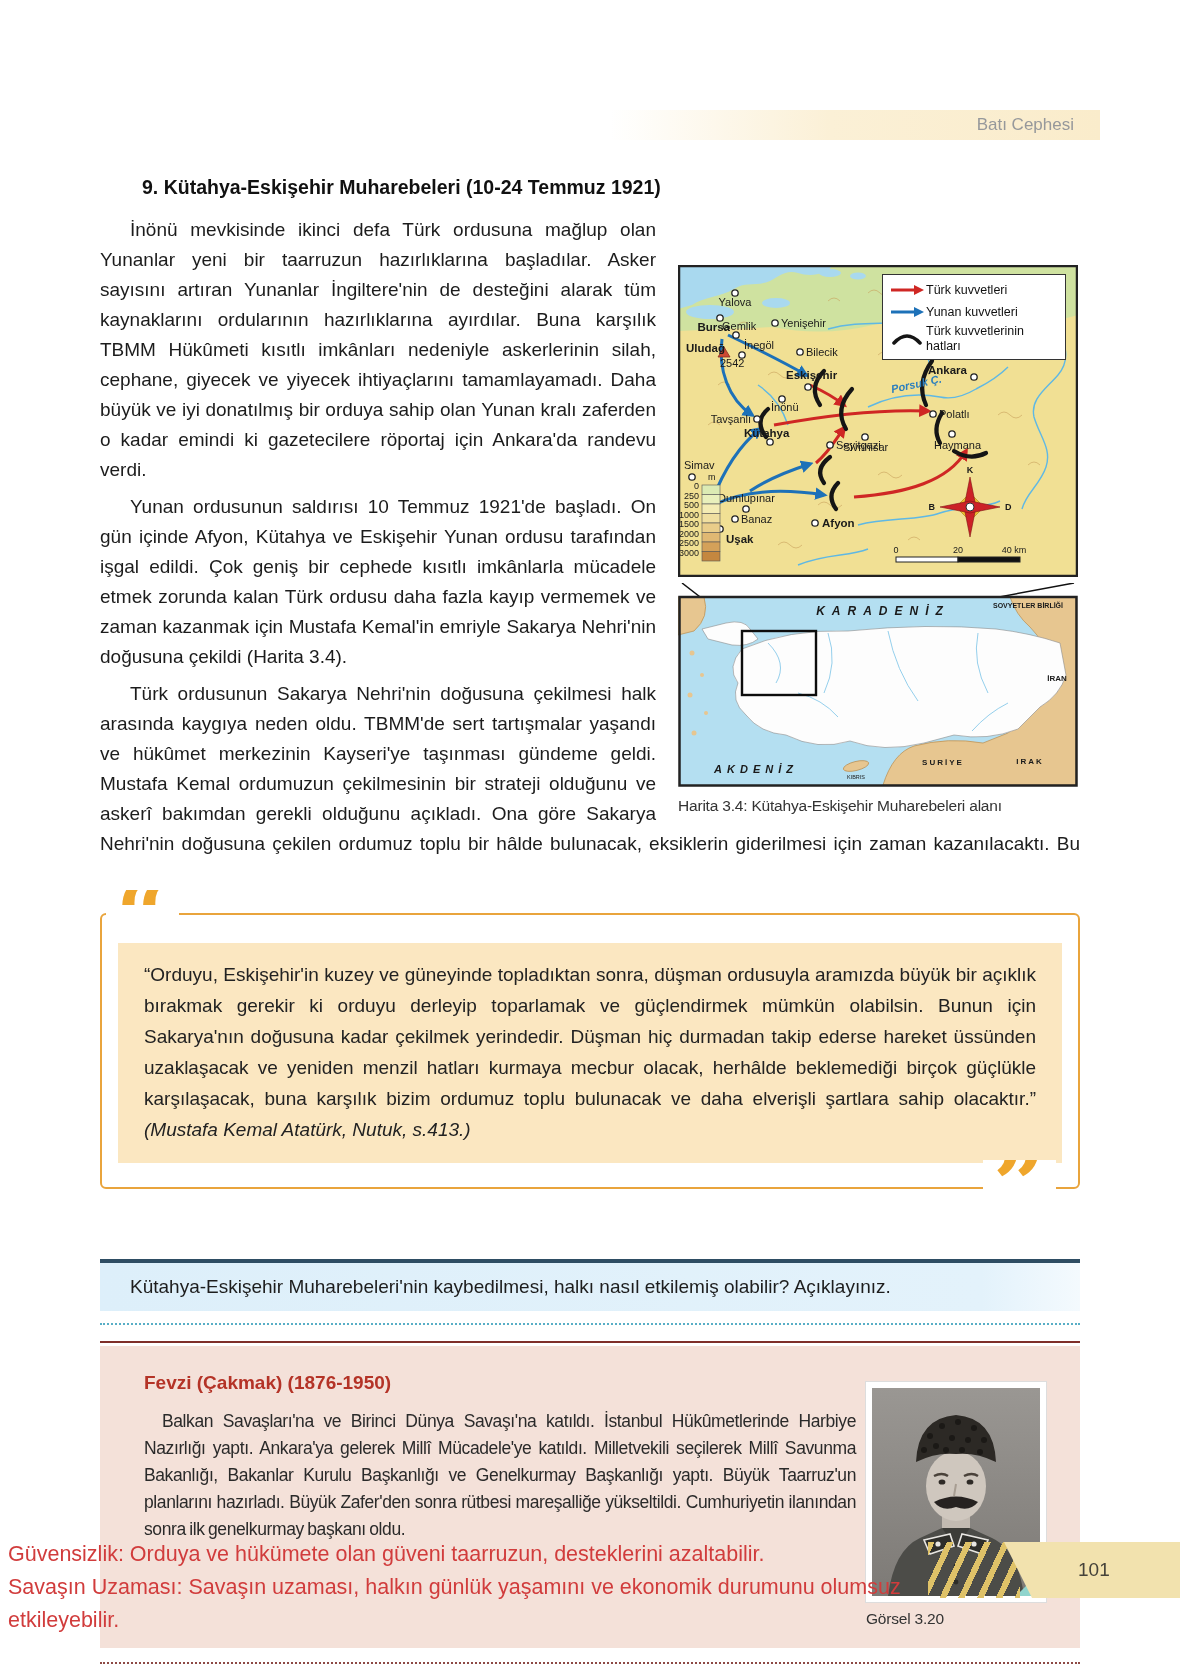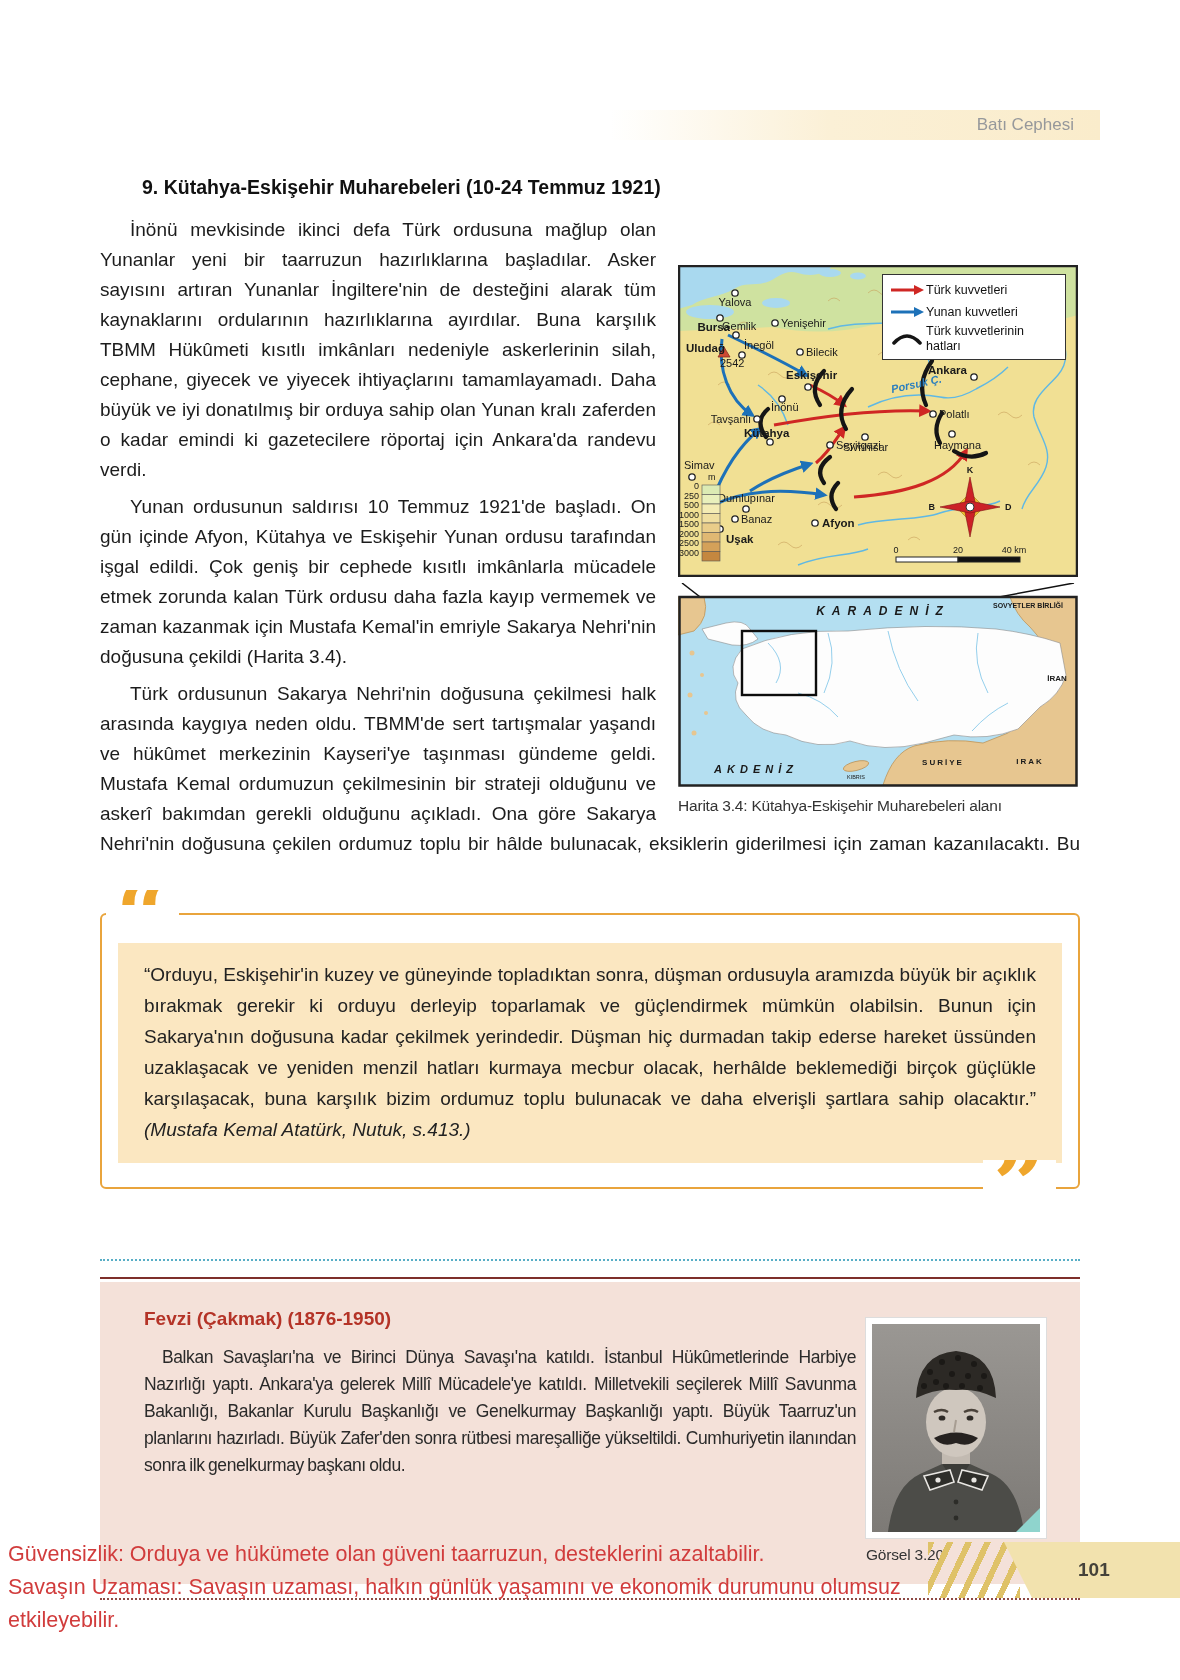--- a/index.html
+++ b/index.html
@@ -66,21 +66,21 @@
 
   
   .annotations { position:absolute; left:8px; top:1538px; width:1000px; }
   .annotations div { font-size:21.5px; line-height:33px; color:#d13c3c; }
 
   
   .badge-stripes { position:absolute; left:928px; top:1542px; width:92px; height:56px;
                    background:repeating-linear-gradient(115deg, #dfc268 0 6px, rgba(0,0,0,0) 6px 17px); }
   .badge { position:absolute; left:1004px; top:1542px; width:176px; height:56px; background:#f2e2ae;
            clip-path:polygon(0 0, 100% 0, 100% 100%, 28px 100%);
-           display:flex; align-items:center;font-weight:bold; }
+           display:flex; align-items:center; }
   .badge span { margin-left:74px; font-size:19px; color:#45423a; }
 
   
   svg text { font-family:"Liberation Sans", sans-serif; fill:#1a1a1a; }
   .citylabel { font-size:11px; }
   .citylabel.bold { font-weight:bold; font-size:11.5px; }
   .riverlabel { font-size:11px; font-style:italic; font-weight:bold; fill:#2d7fbe; }
   .tinylabel { font-size:9px; }
 </style>
 </head>
@@ -351,20 +351,23 @@
       <div class="quote-box">
         <span class="q-glyph q-open">“</span>
         <div class="quote-inner">
           <span class="qtext">“Orduyu, Eskişehir'in kuzey ve güneyinde topladıktan sonra, düşman ordusuyla aramızda büyük bir açıklık bırakmak gerekir ki orduyu derleyip toparlamak ve güçlendirmek mümkün olabilsin. Bunun için Sakarya'nın doğusuna kadar çekilmek yerindedir. Düşman hiç durmadan takip ederse hareket üssünden uzaklaşacak ve yeniden menzil hatları kurmaya mecbur olacak, herhâlde beklemediği birçok güçlükle karşılaşacak, buna karşılık bizim ordumuz toplu bulunacak ve daha elverişli şartlara sahip olacaktır.”</span>
           <i>(Mustafa Kemal Atatürk, Nutuk, s.413.)</i>
         </div>
         <span class="q-glyph q-close">”</span>
       </div>
     </div>
 
+    <div class="question">
+      <span>Kütahya-Eskişehir Muharebeleri'nin kaybedilmesi, halkı nasıl etkilemiş olabilir? Açıklayınız.</span>
+    </div>
     <div class="dotted-teal"></div>
 
     <div class="bio-rule-top"></div>
     <div class="bio-box">
       <div class="bio-text-col">
         <div class="bio-title">Fevzi (Çakmak) (1876-1950)</div>
         <p class="bio-para">Balkan Savaşları'na ve Birinci Dünya Savaşı'na katıldı. İstanbul Hükûmetlerinde Harbiye Nazırlığı yaptı. Ankara'ya gelerek Millî Mücadele'ye katıldı. Milletvekili seçilerek Millî Savunma Bakanlığı, Bakanlar Kurulu Başkanlığı ve Genelkurmay Başkanlığı yaptı. Büyük Taarruz'un planlarını hazırladı. Büyük Zafer'den sonra rütbesi mareşalliğe yükseltildi. Cumhuriyetin ilanından sonra ilk genelkurmay başkanı oldu.</p>
       </div>
       <div class="bio-photo-col">
         <div class="photo-frame">

